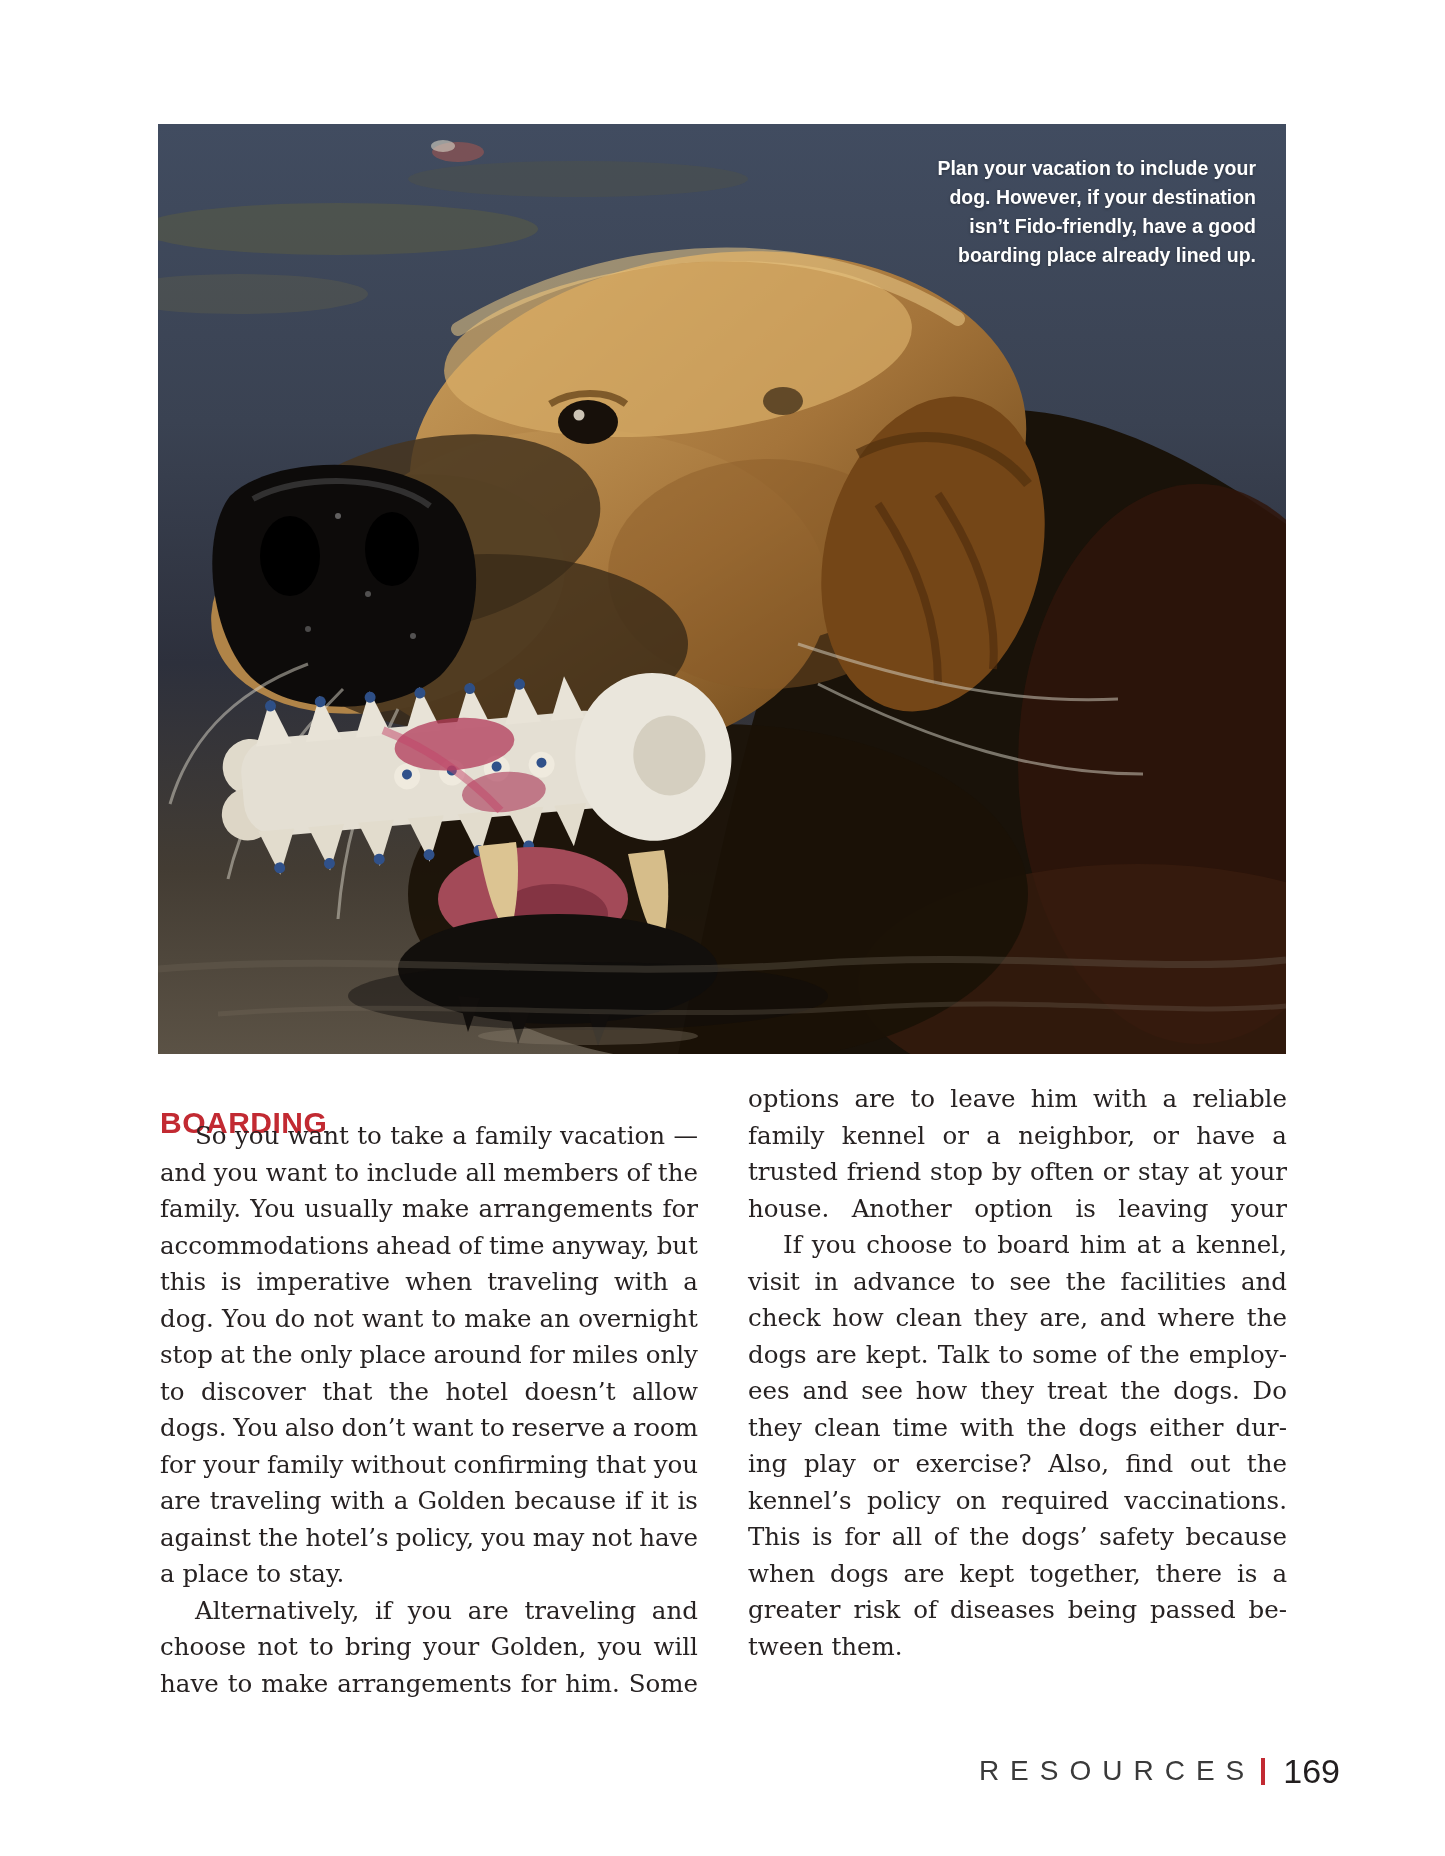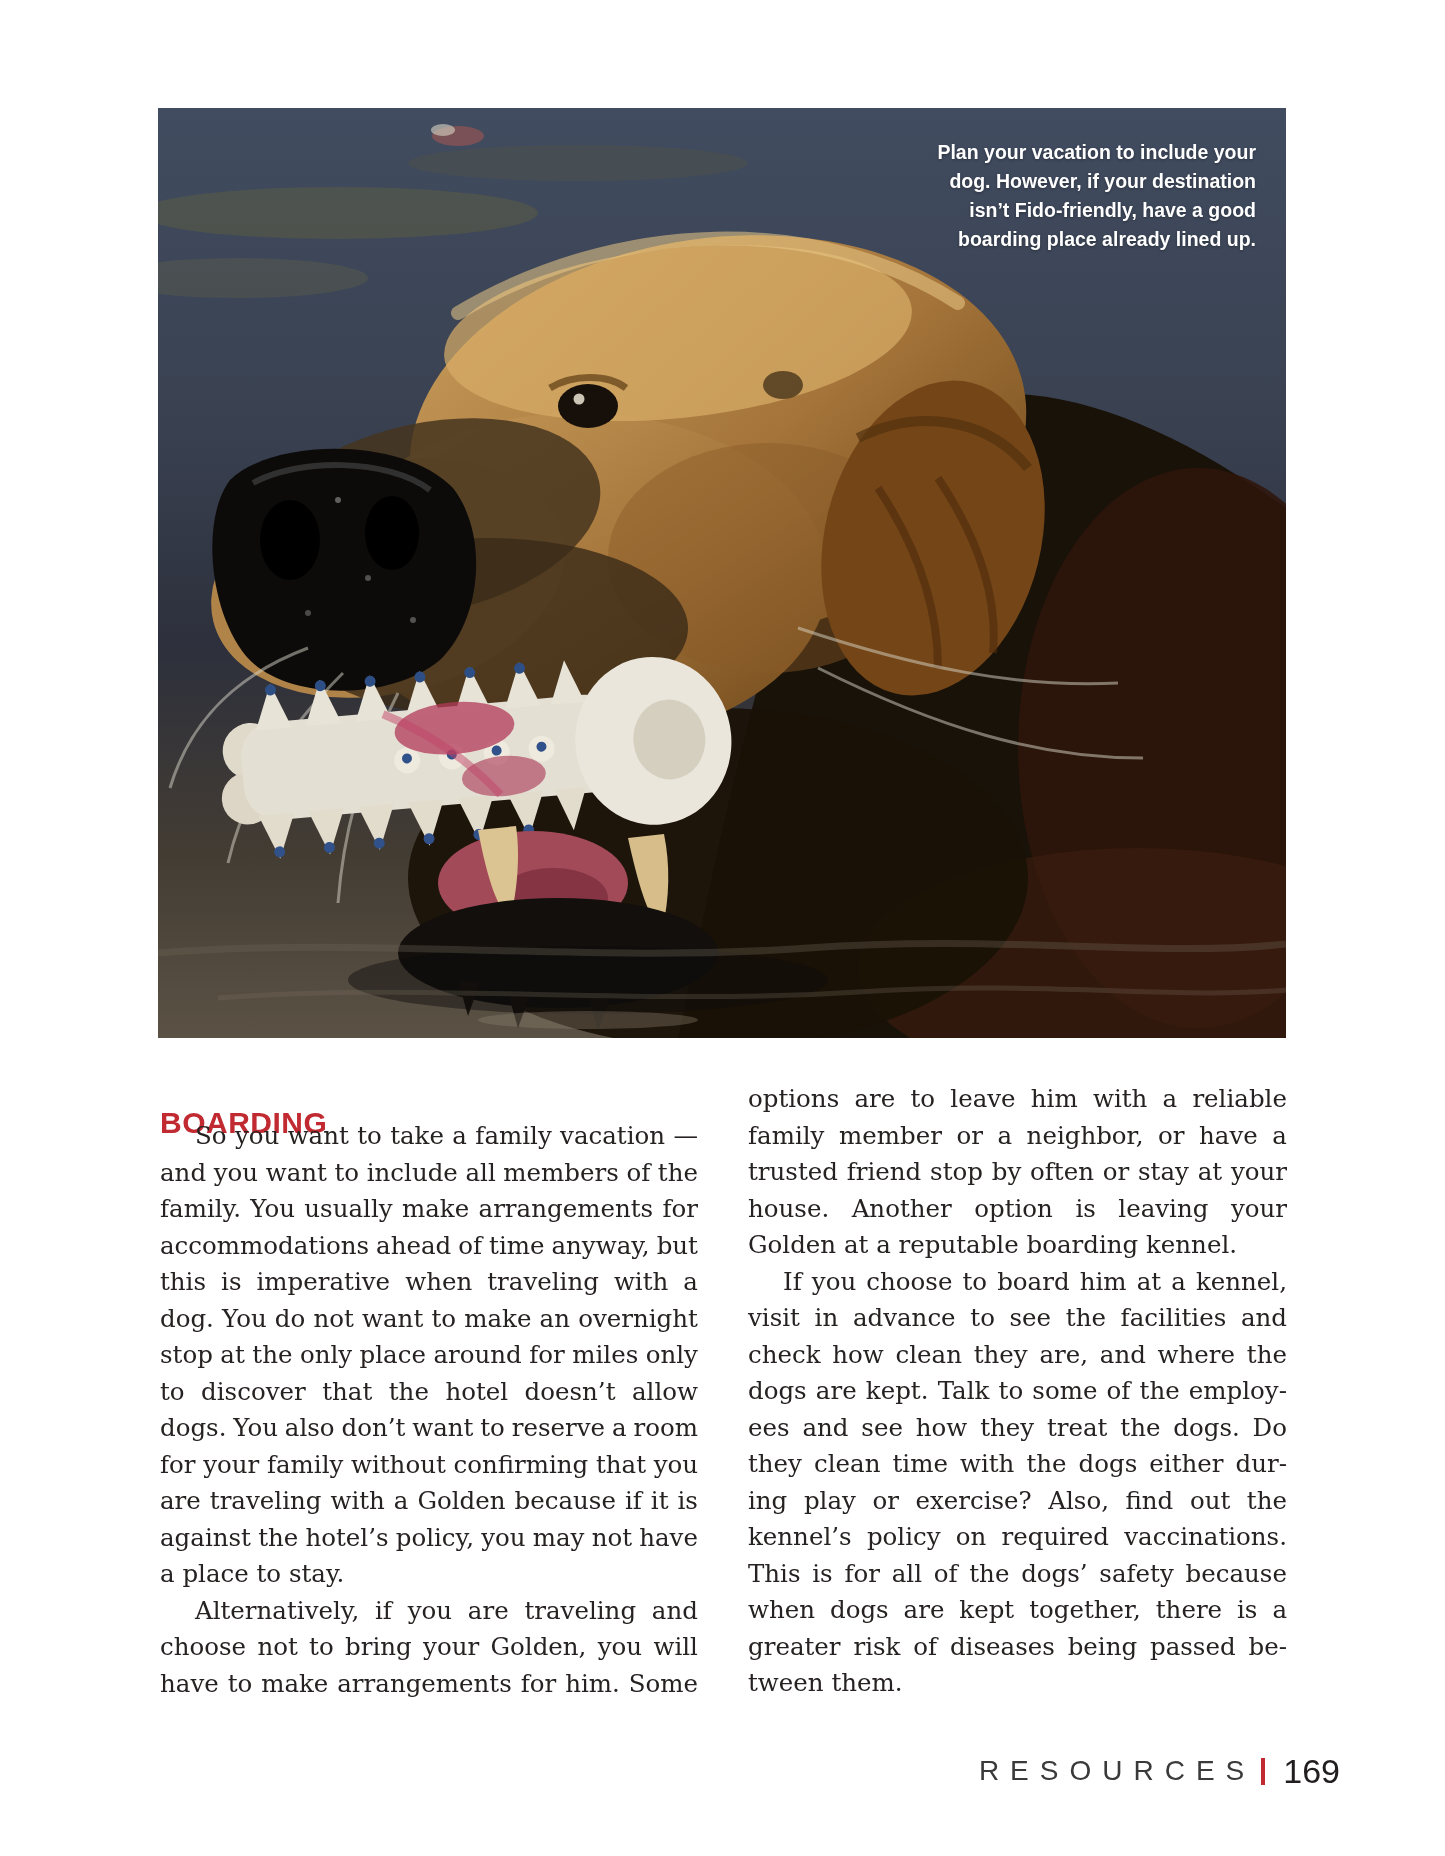--- a/index.html
+++ b/index.html
@@ -1,21 +1,21 @@
 <!DOCTYPE html>
 <html style="--accent-red: #c22a32; --body-text: #272222; --caption-text: #ffffff;"><head>
 <meta charset="utf-8">
 <style>
   html,body { margin:0; padding:0; background:#ffffff; }
   .page {
     position:relative; width:1445px; height:1856px; background:#ffffff;
     overflow:hidden; font-family:"Liberation Sans", sans-serif;
   }
   
-  .photo { position:absolute; left:158px; top:108px; width:1128px; height:930px; }
+  .photo { position:absolute; left:158px; top:124px; width:1128px; height:930px; }
   .photo svg { position:absolute; inset:0; display:block; }
   .caption {
     position:absolute; top:30px; right:30px; width:360px;
     text-align:right; color:var(--caption-text,#fff);
     font-size:19.5px; font-weight:bold; line-height:29px;
     text-shadow:0 1px 3px rgba(0,0,0,.35);
     font-family:"Liberation Sans", sans-serif;
   }
   .caption .line { display:block; }
   
@@ -226,24 +226,23 @@
       <div class="line"><span>are</span><span>traveling</span><span>with</span><span>a</span><span>Golden</span><span>because</span><span>if</span><span>it</span><span>is</span></div>
       <div class="line"><span>against</span><span>the</span><span>hotel’s</span><span>policy,</span><span>you</span><span>may</span><span>not</span><span>have</span></div>
       <div class="line end">a place to stay.</div>
       <div class="line ind"><span>Alternatively,</span><span>if</span><span>you</span><span>are</span><span>traveling</span><span>and</span></div>
       <div class="line"><span>choose</span><span>not</span><span>to</span><span>bring</span><span>your</span><span>Golden,</span><span>you</span><span>will</span></div>
       <div class="line"><span>have</span><span>to</span><span>make</span><span>arrangements</span><span>for</span><span>him.</span><span>Some</span></div>
     </div>
 
   <div class="col col-right">
       <div class="line"><span>options</span><span>are</span><span>to</span><span>leave</span><span>him</span><span>with</span><span>a</span><span>reliable</span></div>
-      <div class="line"><span>family</span><span>member</span><span>or</span><span>a</span><span>neighbor,</span><span>or</span><span>have</span><span>a</span></div>
+      <div class="line"><span>family</span><span>kennel</span><span>or</span><span>a</span><span>neighbor,</span><span>or</span><span>have</span><span>a</span></div>
       <div class="line"><span>trusted</span><span>friend</span><span>stop</span><span>by</span><span>often</span><span>or</span><span>stay</span><span>at</span><span>your</span></div>
       <div class="line"><span>house.</span><span>Another</span><span>option</span><span>is</span><span>leaving</span><span>your</span></div>
-      <div class="line end">Golden at a reputable boarding kennel.</div>
       <div class="line ind"><span>If</span><span>you</span><span>choose</span><span>to</span><span>board</span><span>him</span><span>at</span><span>a</span><span>kennel,</span></div>
       <div class="line"><span>visit</span><span>in</span><span>advance</span><span>to</span><span>see</span><span>the</span><span>facilities</span><span>and</span></div>
       <div class="line"><span>check</span><span>how</span><span>clean</span><span>they</span><span>are,</span><span>and</span><span>where</span><span>the</span></div>
       <div class="line"><span>dogs</span><span>are</span><span>kept.</span><span>Talk</span><span>to</span><span>some</span><span>of</span><span>the</span><span>employ-</span></div>
       <div class="line"><span>ees</span><span>and</span><span>see</span><span>how</span><span>they</span><span>treat</span><span>the</span><span>dogs.</span><span>Do</span></div>
       <div class="line"><span>they</span><span>clean</span><span>time</span><span>with</span><span>the</span><span>dogs</span><span>either</span><span>dur-</span></div>
       <div class="line"><span>ing</span><span>play</span><span>or</span><span>exercise?</span><span>Also,</span><span>find</span><span>out</span><span>the</span></div>
       <div class="line"><span>kennel’s</span><span>policy</span><span>on</span><span>required</span><span>vaccinations.</span></div>
       <div class="line"><span>This</span><span>is</span><span>for</span><span>all</span><span>of</span><span>the</span><span>dogs’</span><span>safety</span><span>because</span></div>
       <div class="line"><span>when</span><span>dogs</span><span>are</span><span>kept</span><span>together,</span><span>there</span><span>is</span><span>a</span></div>

